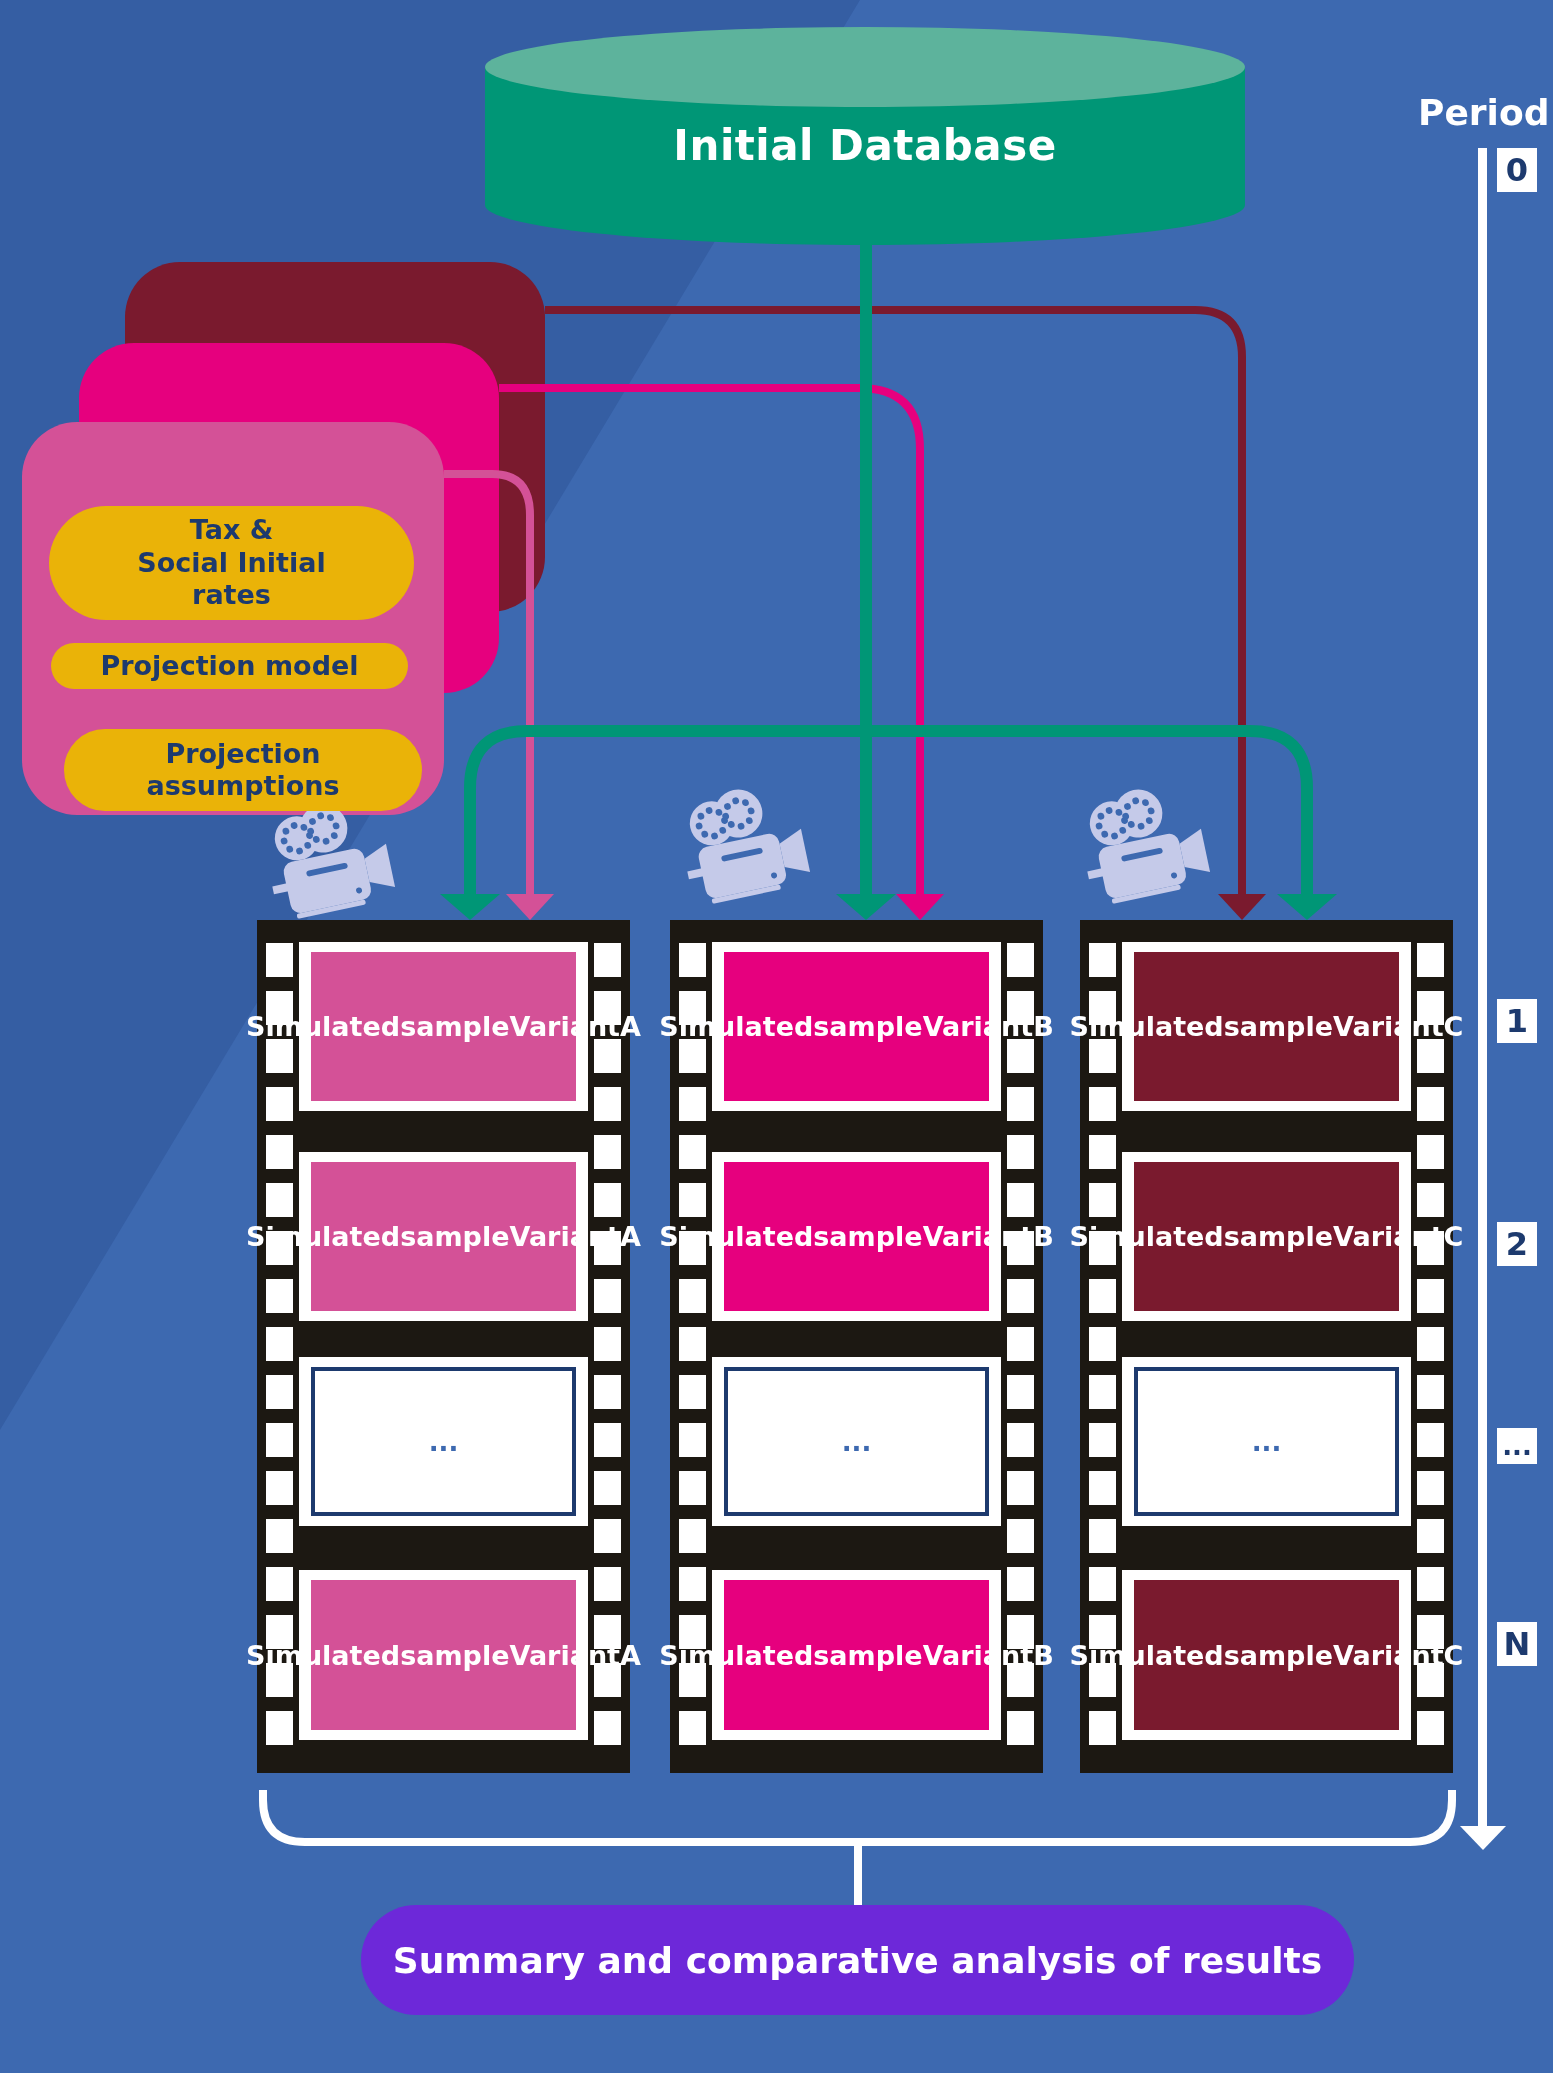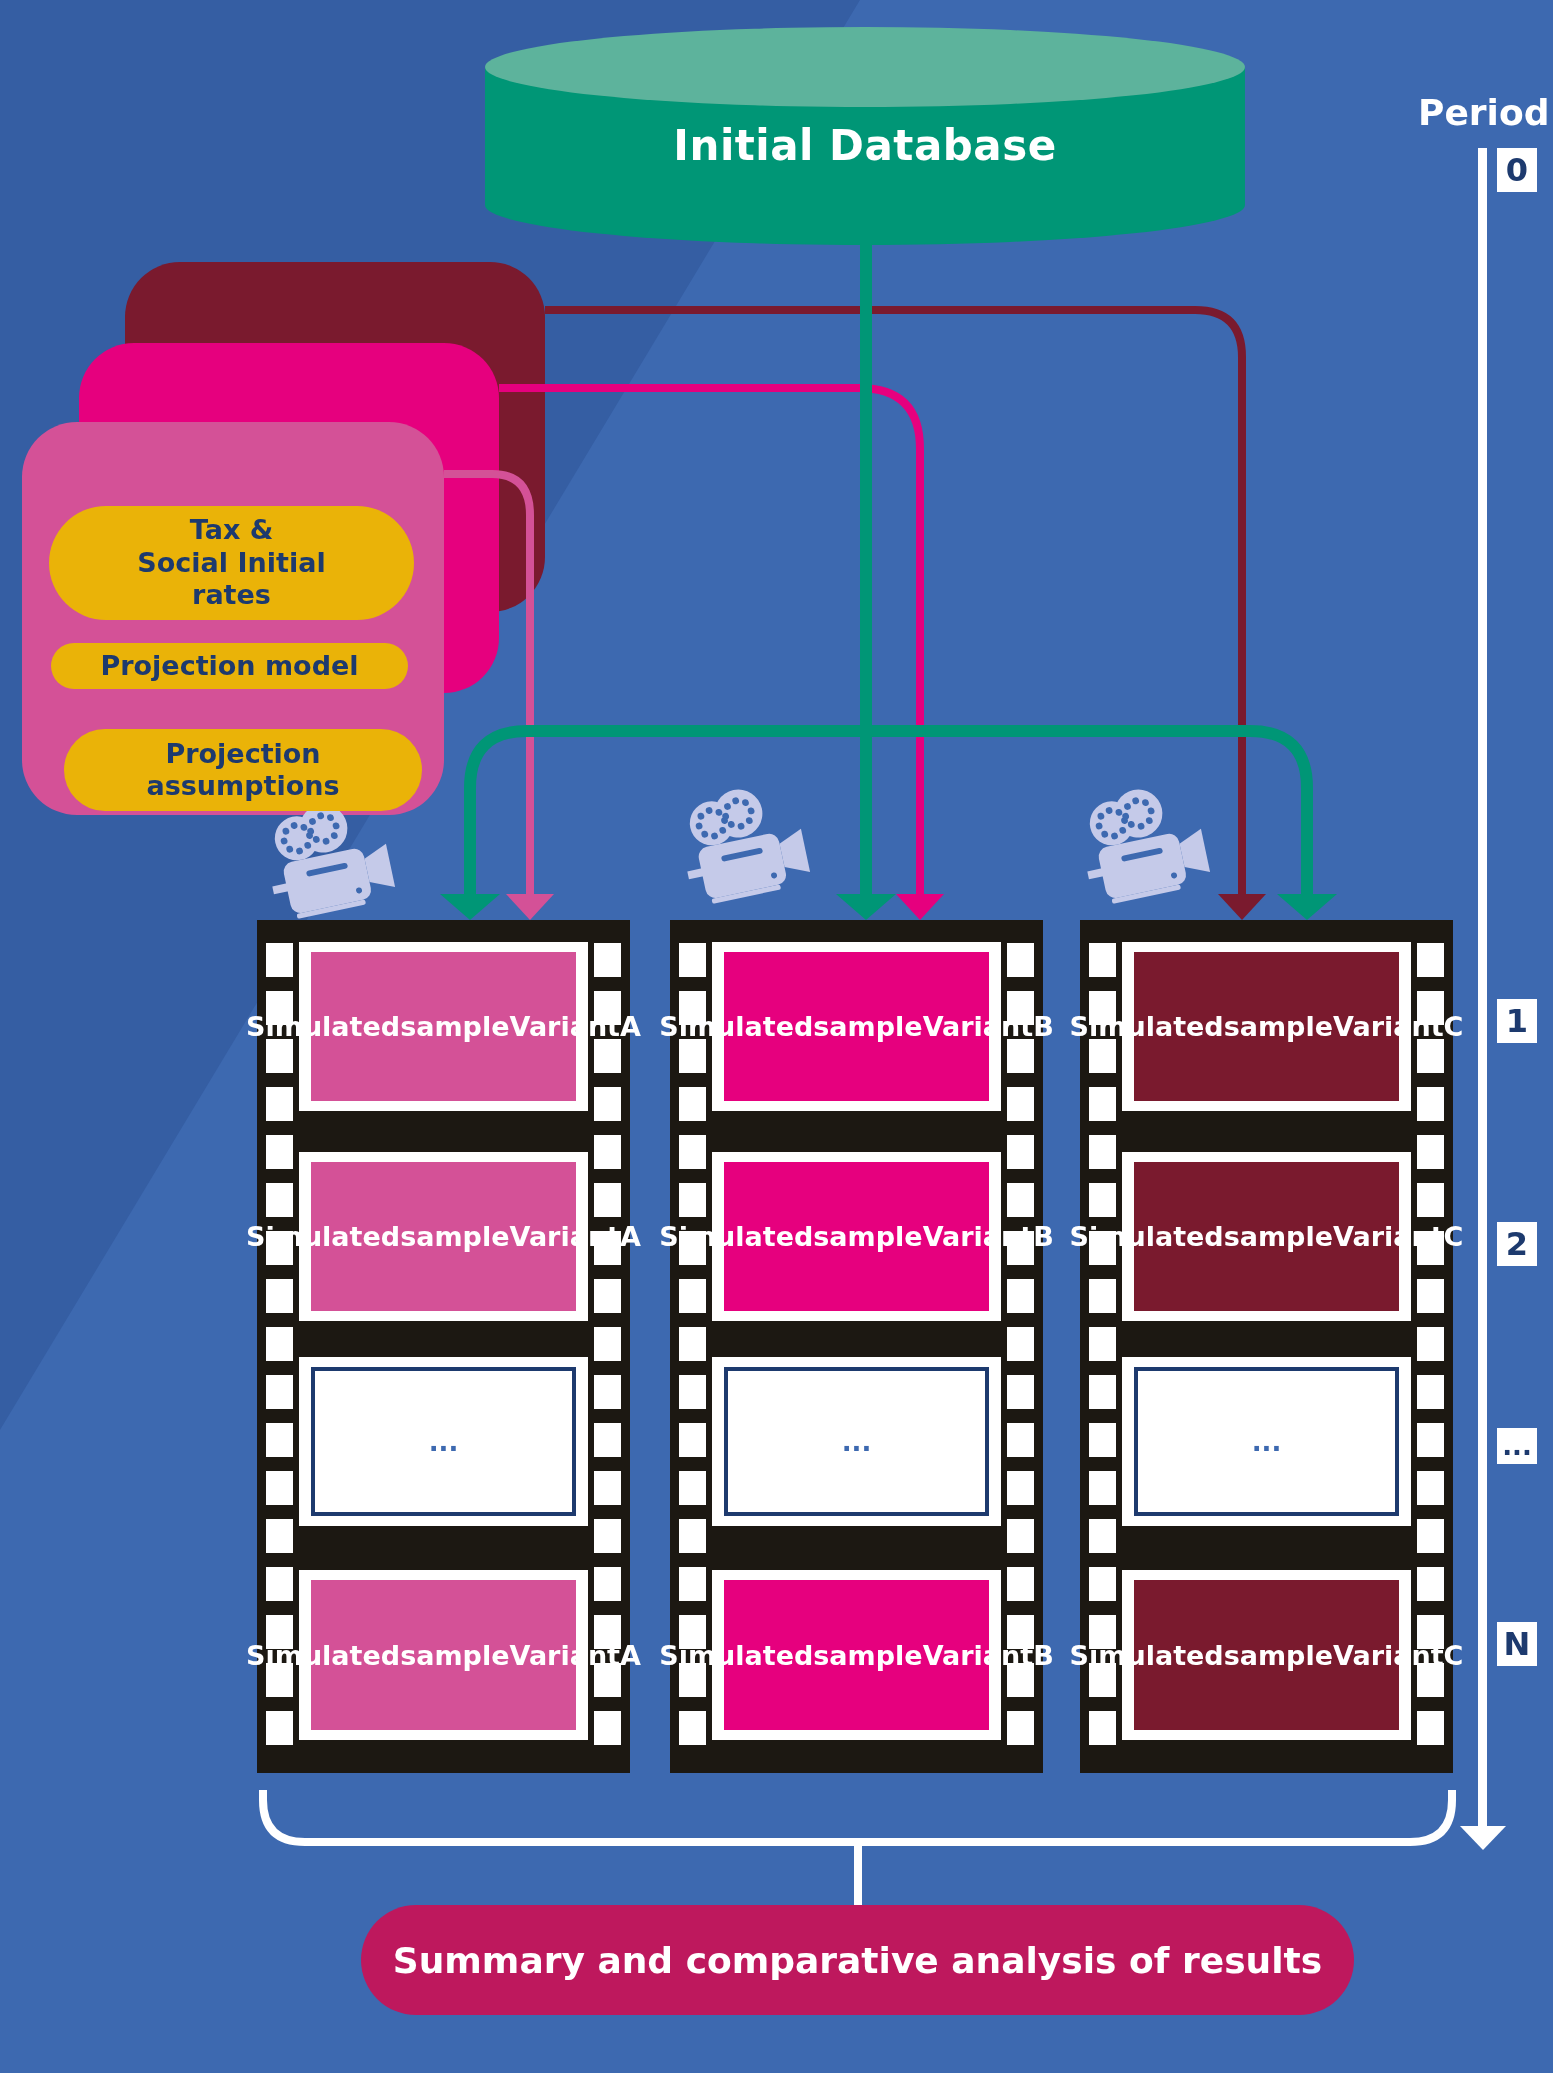--- a/index.html
+++ b/index.html
@@ -8,21 +8,21 @@
   svg#canvas { position: absolute; left: 0; top: 0; }
   .lbl { position: absolute; color: #fff; font-weight: bold; text-align: center; display: flex; align-items: center; justify-content: center; }
   .db-title { font-size: 42px; left: 485px; top: 110px; width: 760px; height: 70px; letter-spacing: 0.5px; }
   .scen-title { font-size: 36px; justify-content: flex-end; height: 50px; }
   .pill { position: absolute; background: #eab308; color: #1d3a6e; font-weight: bold; text-align: center; display: flex; align-items: center; justify-content: center; line-height: 1.2; font-size: 27px; }
   .frame-text { position: absolute; color: #fff; font-weight: bold; font-size: 27px; line-height: 35px; text-align: center; display: flex; align-items: center; justify-content: center; flex-direction: row; }
   .frame-text span { display: block; }
   .ellipsis { position: absolute; color: #3d69b0; font-weight: bold; font-size: 26px; display: flex; align-items: center; justify-content: center; }
   .period-title { position: absolute; left: 1418px; top: 92px; width: 130px; color: #fff; font-weight: bold; font-size: 36px; text-align: right; }
   .period-box { position: absolute; left: 1497px; width: 40px; height: 44px; background: #fff; color: #1d3a6e; font-weight: bold; font-size: 32px; display: flex; align-items: center; justify-content: center; }
-  .summary { position: absolute; left: 361px; top: 1905px; width: 993px; height: 110px; background: #be185d; border-radius: 55px / 55px; color: #fff; font-weight: bold; font-size: 36px; display: flex; align-items: center; justify-content: center; }
+  .summary { position: absolute; left: 361px; top: 1905px; width: 993px; height: 110px; background: #6d28d9; border-radius: 55px / 55px; color: #fff; font-weight: bold; font-size: 36px; display: flex; align-items: center; justify-content: center; }
 </style>
 </head>
 <body>
 
 <div id="stage">
   <svg id="canvas" width="1553" height="2073" viewBox="0 0 1553 2073">
 
     <polygon points="0,0 860,0 0,1430" fill="#355ea3"></polygon>
 
     <rect x="125" y="262" width="420" height="350" rx="55" fill="#7a1a2e"></rect>

